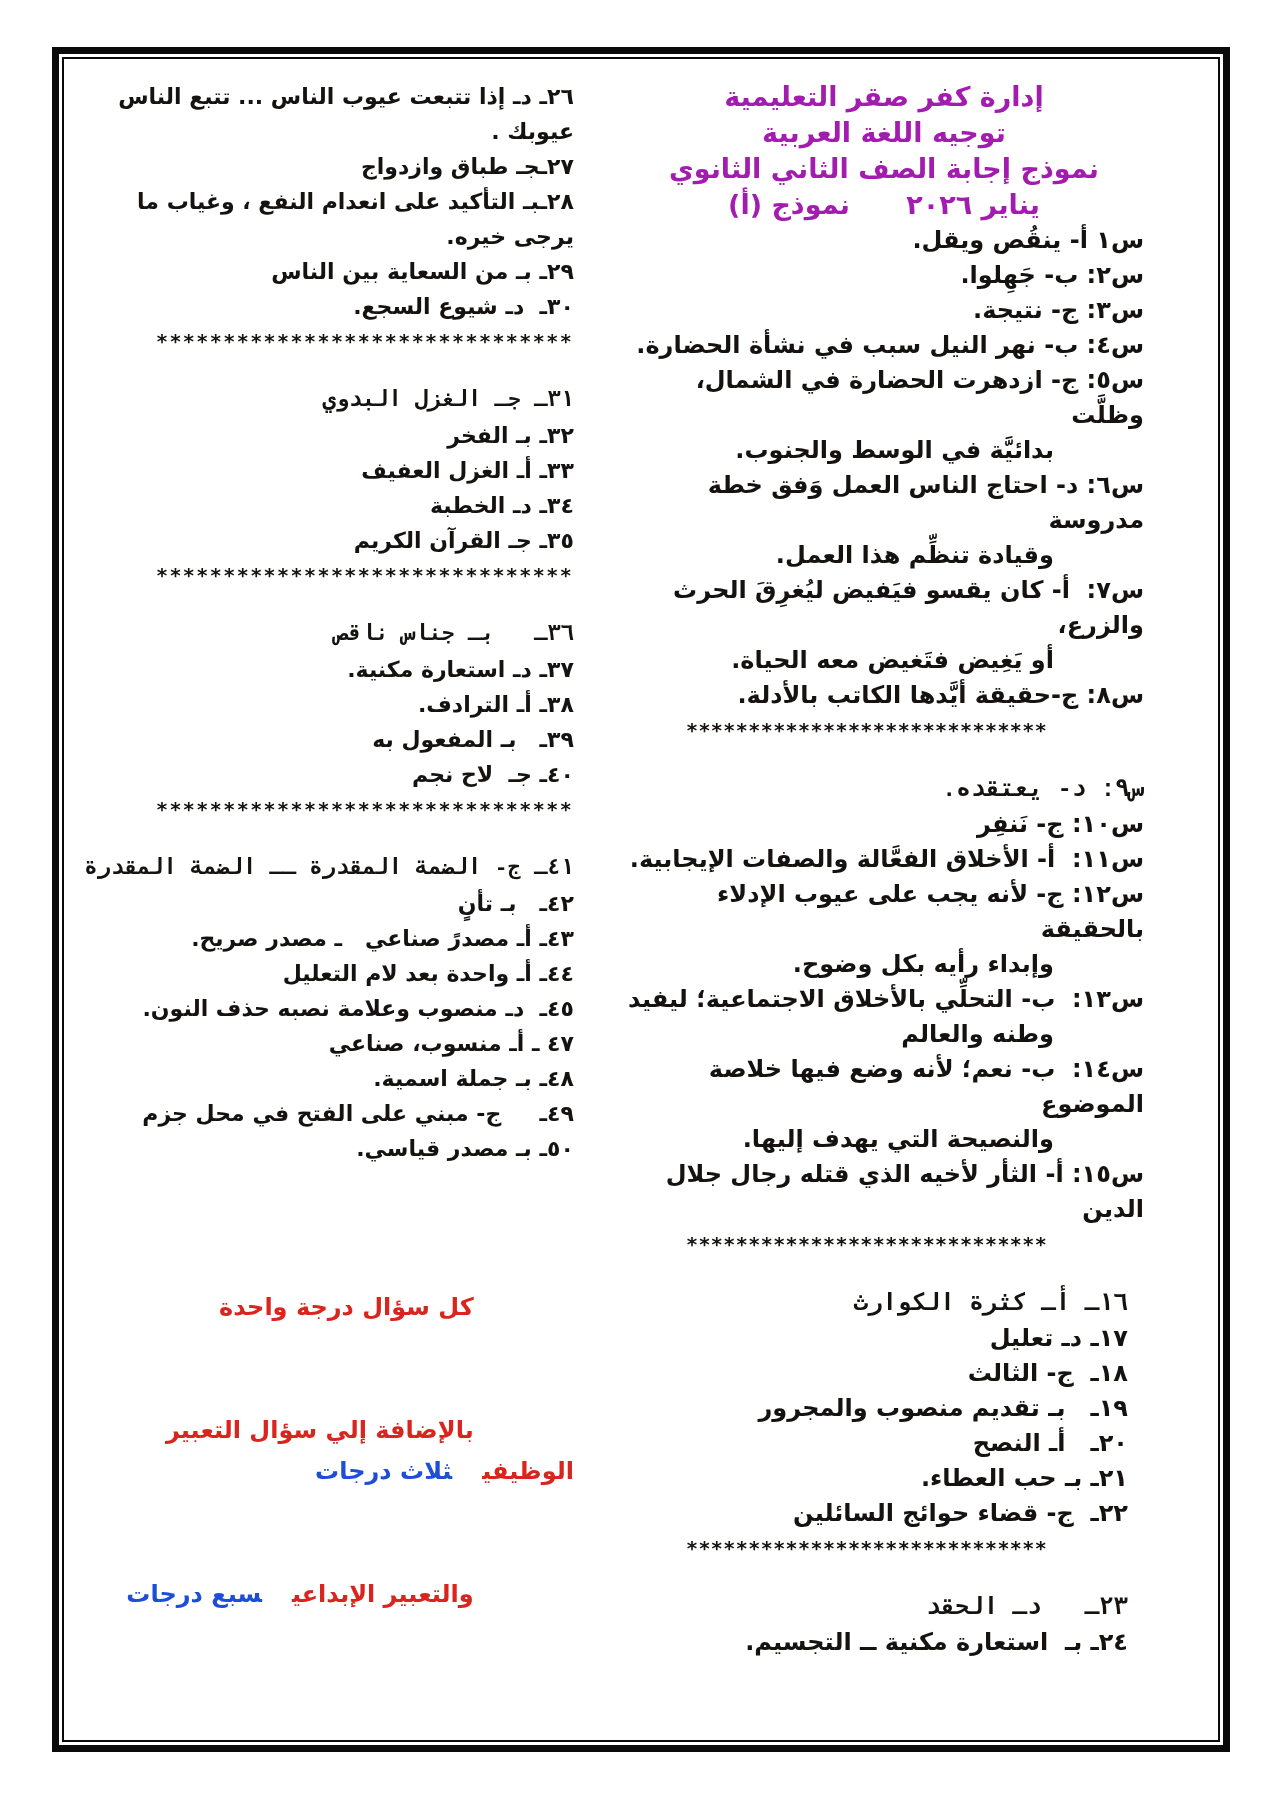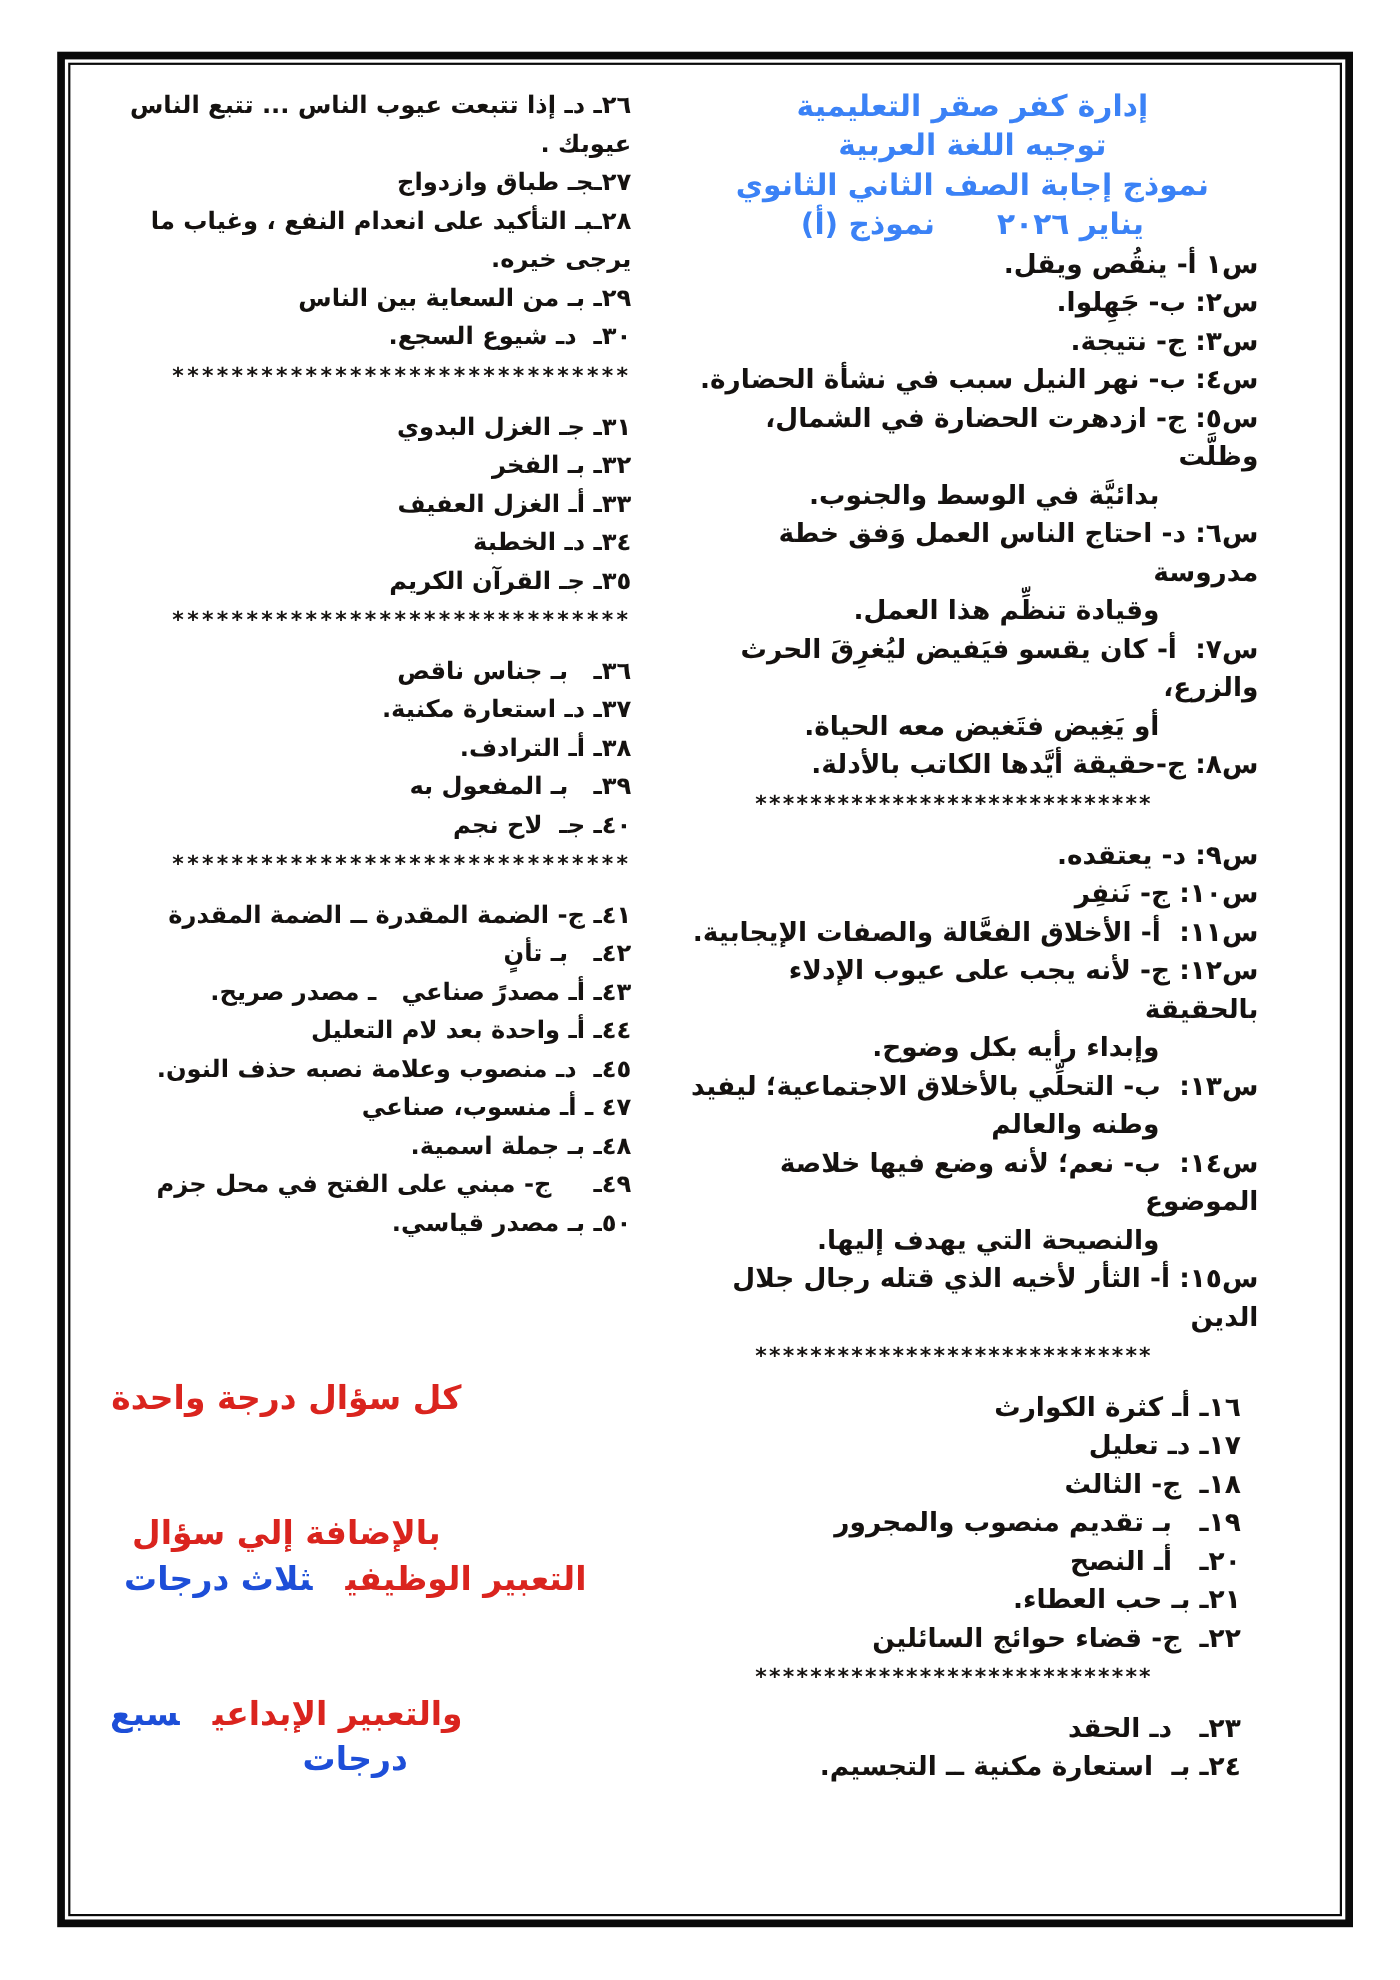--- a/index.html
+++ b/index.html
@@ -38,42 +38,42 @@
   }
   .ln{
     direction:rtl;
     font-size:24px; line-height:35px;
     font-weight:bold; color:#151210;
     text-align:right; white-space:pre-wrap;
   }
   .col-left .ln{ font-size:22px; line-height:35px; }
   .hred{
     direction:rtl;
-    color:#3b82f6; font-weight:bold;
+    color:#a21caf; font-weight:bold;
     font-size:27px; line-height:36px;
     text-align:center; white-space:pre-wrap;
   }
   .cont{ padding-right:90px; }
   .num{ padding-right:16px; }
   .small{ font-size:20px; line-height:34px; }
   .sep{
     font-weight:bold; color:#151210;
     font-size:20px; line-height:35px;
     letter-spacing:2px; text-align:right;
     direction:ltr; white-space:pre;
     overflow:hidden;
   }
   .col-right .sep{ padding-left:0; padding-right:96px; }
   .col-left .sep{ letter-spacing:3px; }
-  .gap{ margin-top:12px; }
+  .gap{ margin-top:24px;font-family:Liberation Mono, monospace; }
   .footer{ margin-top:80px; }
   .fline{
     direction:rtl;
-    font-size:30px; line-height:41px;
-    font-weight:bold; text-align:center;
+    font-size:24px; line-height:41px;
+    font-weight:bold; 
     white-space:pre-wrap;
   }
   .fred{ color:#da241e; }
   .fblk{ color:#1d4ed8; }
   .gw .fblk{ padding-right:30px; }
 </style>
 </head>
 <body>
 
 <div class="frame">

